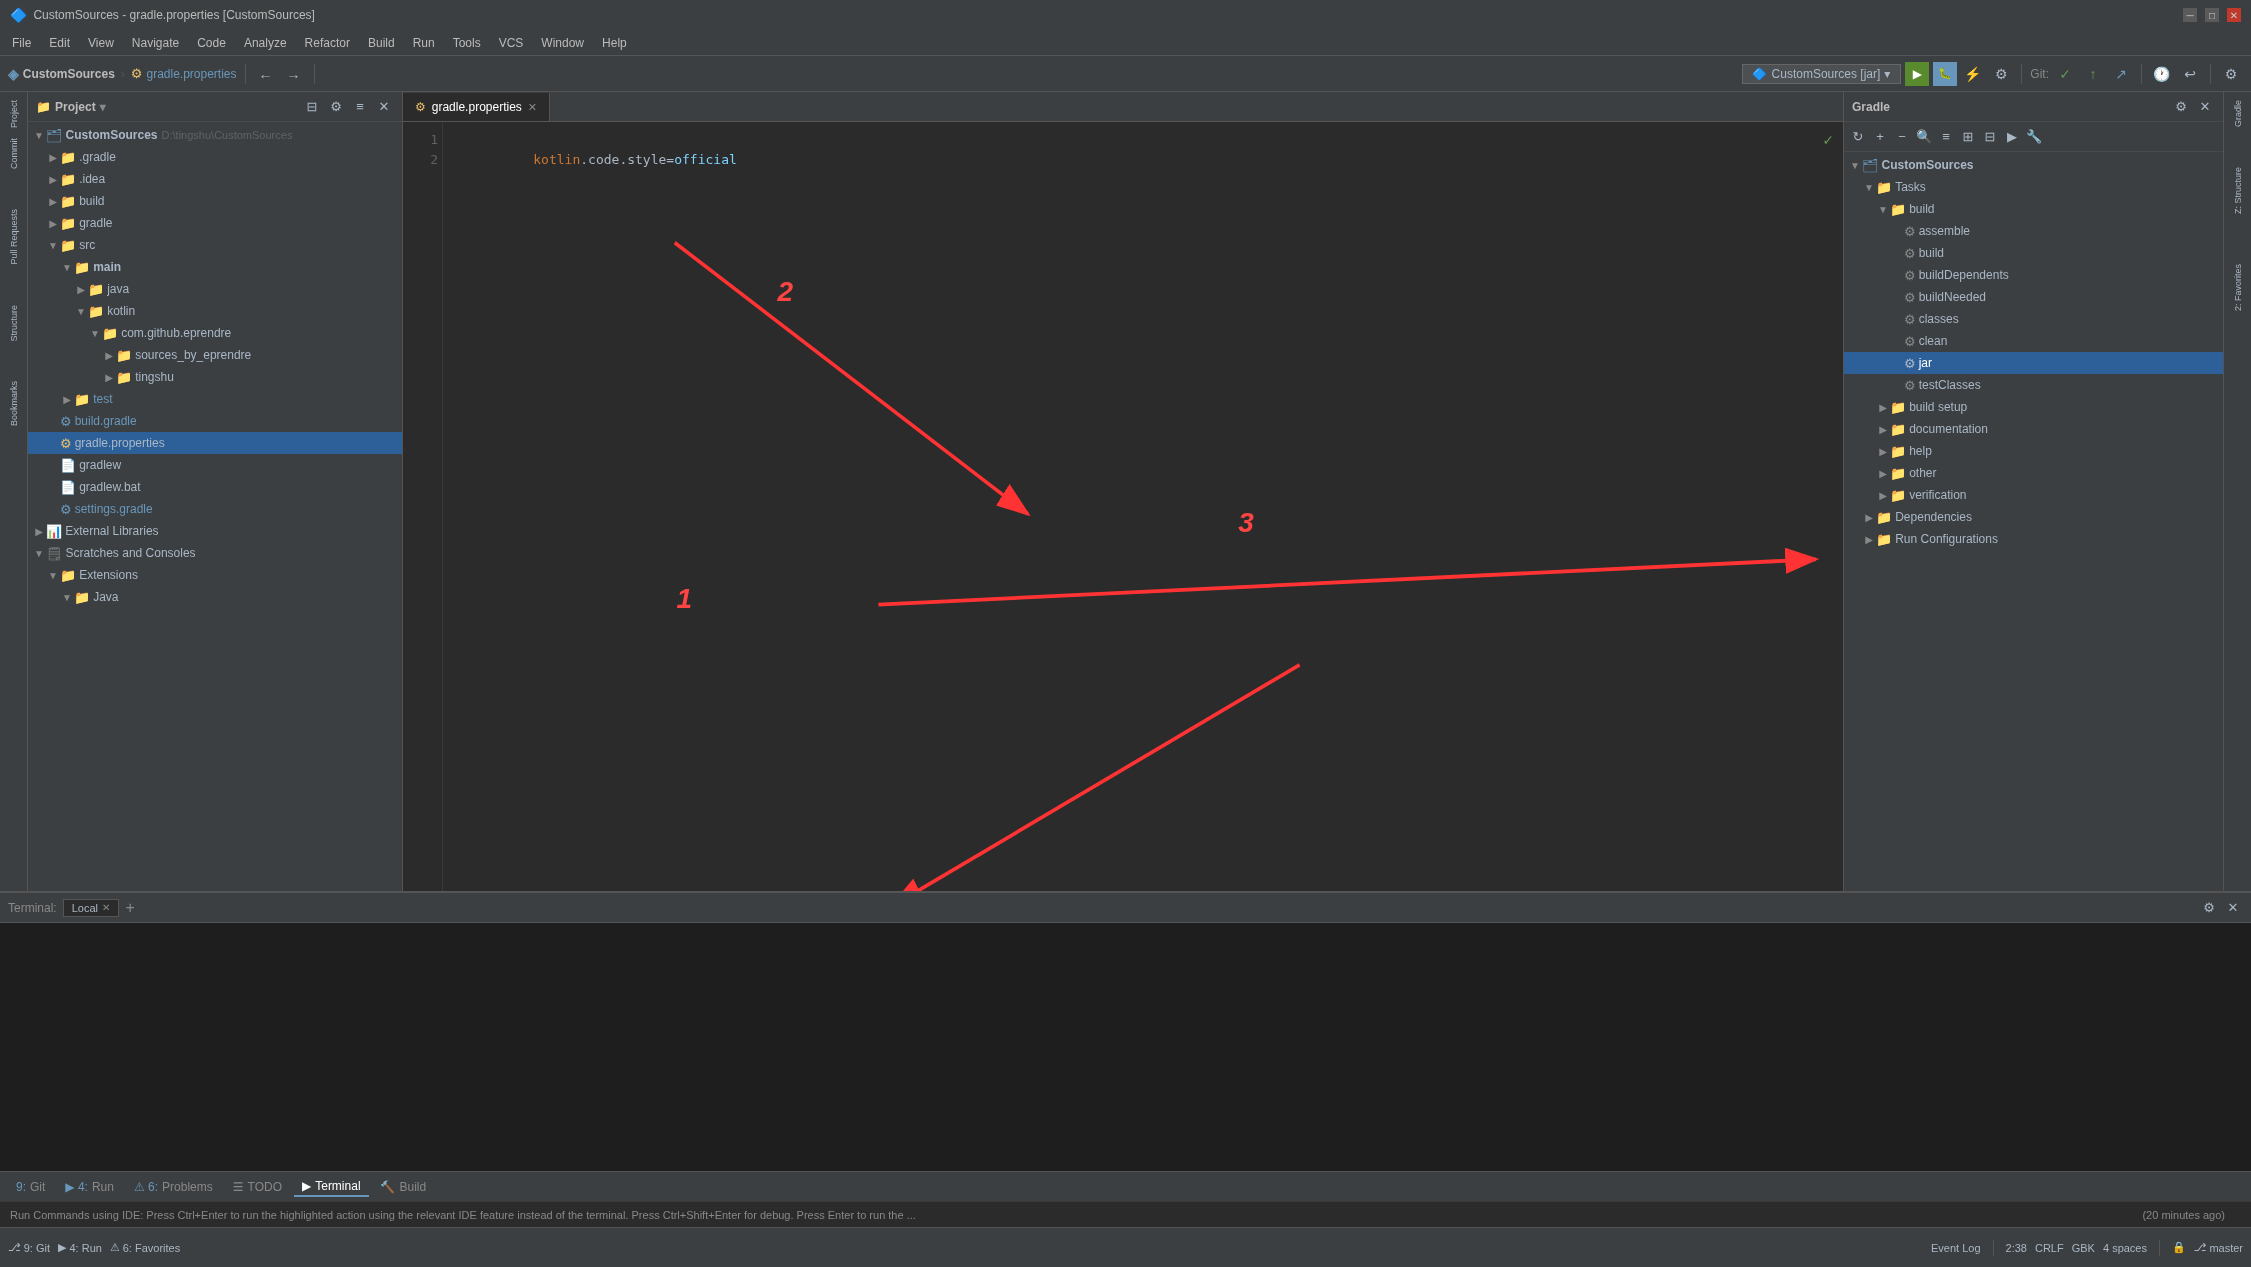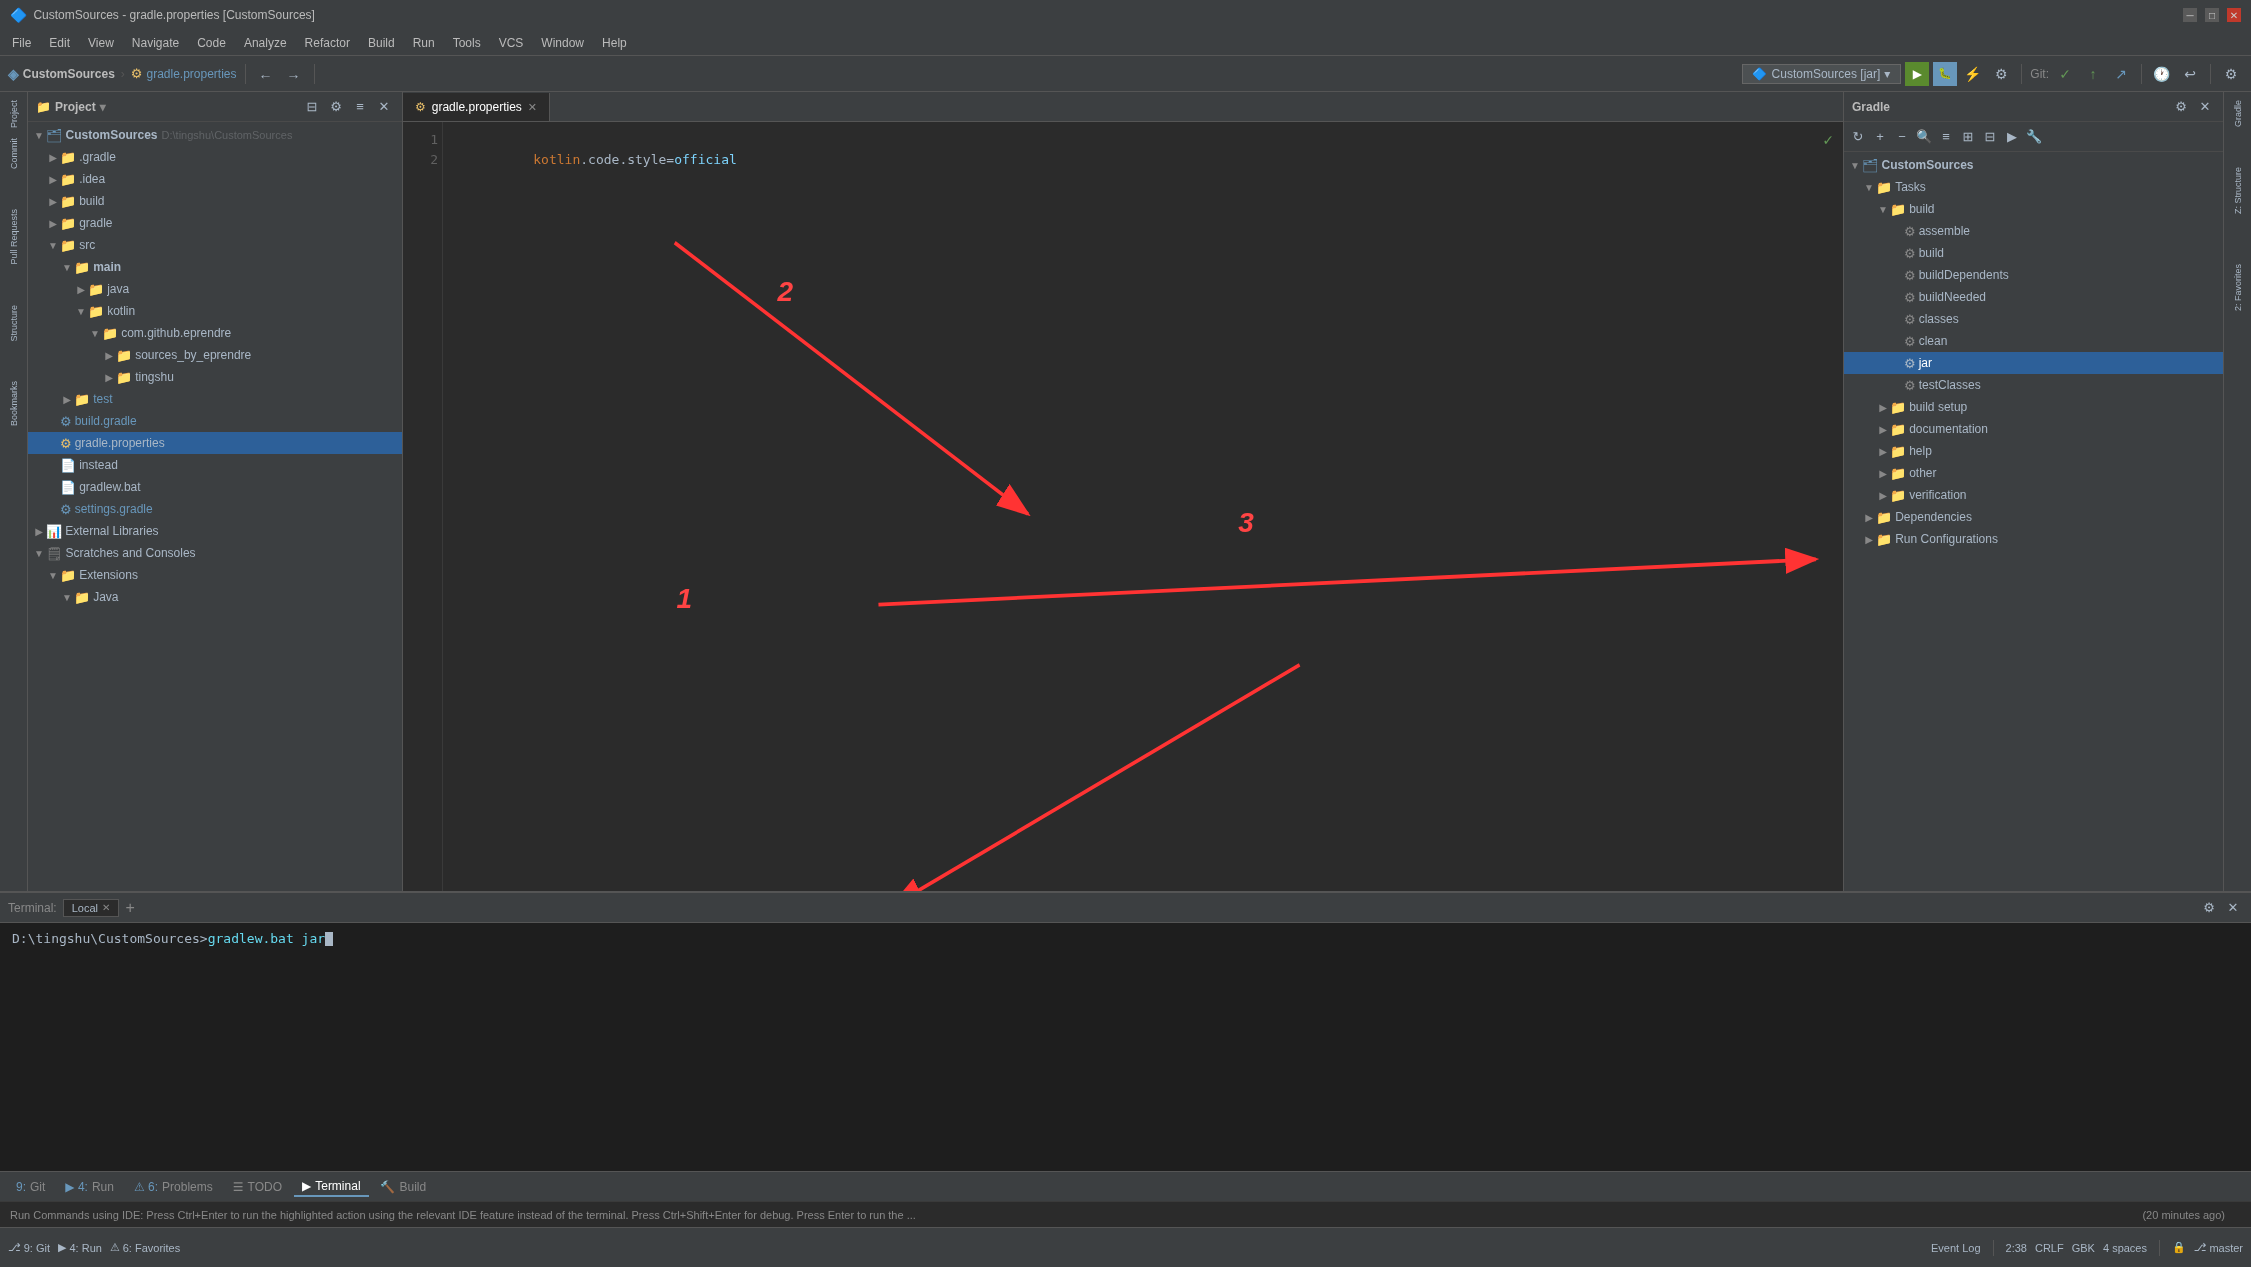--- a/index.html
+++ b/index.html
@@ -672,21 +672,21 @@
         <span class="indent" style="width:18px;"></span>
         <span class="arrow" style="visibility:hidden;">▶</span>
         <span class="icon" style="color:#e8bf6a;">⚙</span>
         <span class="label">gradle.properties</span>
       </div>
 
       <div class="tree-item">
         <span class="indent" style="width:18px;"></span>
         <span class="arrow" style="visibility:hidden;">▶</span>
         <span class="icon" style="color:#888;">📄</span>
-        <span class="label">instead</span>
+        <span class="label">gradlew</span>
       </div>
 
       <div class="tree-item">
         <span class="indent" style="width:18px;"></span>
         <span class="arrow" style="visibility:hidden;">▶</span>
         <span class="icon" style="color:#888;">📄</span>
         <span class="label">gradlew.bat</span>
       </div>
 
       <div class="tree-item">
@@ -933,23 +933,20 @@
         <span>Local</span>
         <span class="terminal-tab-close">✕</span>
       </div>
       <button class="terminal-add">+</button>
     </div>
     <div style="display:flex;gap:4px;">
       <button class="panel-icon-btn">⚙</button>
       <button class="panel-icon-btn">✕</button>
     </div>
   </div>
-  <div class="terminal-content">
-    <span class="terminal-prompt">D:\tingshu\CustomSources&gt;</span><span class="terminal-cmd">gradlew.bat jar</span><span class="terminal-cursor"></span>
-  </div>
 </div>
 
 <div class="bottom-tabs">
   <div class="bottom-tab">
     <span class="bottom-tab-num">9:</span>
     <span>Git</span>
   </div>
   <div class="bottom-tab">
     <span class="bottom-tab-num">▶ 4:</span>
     <span>Run</span>

